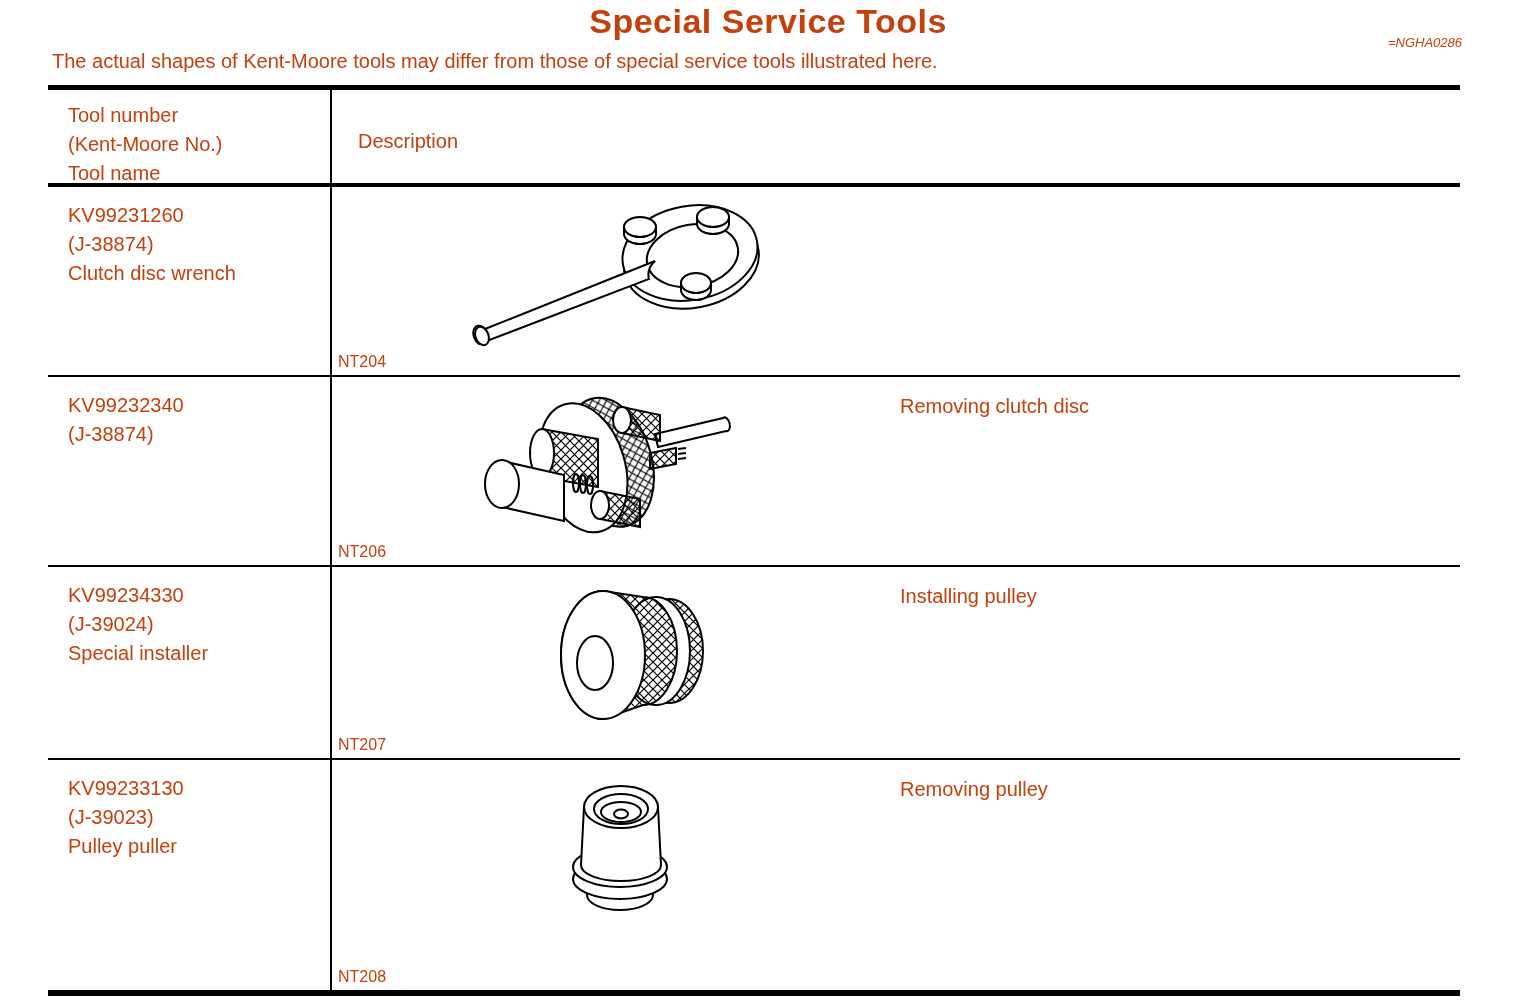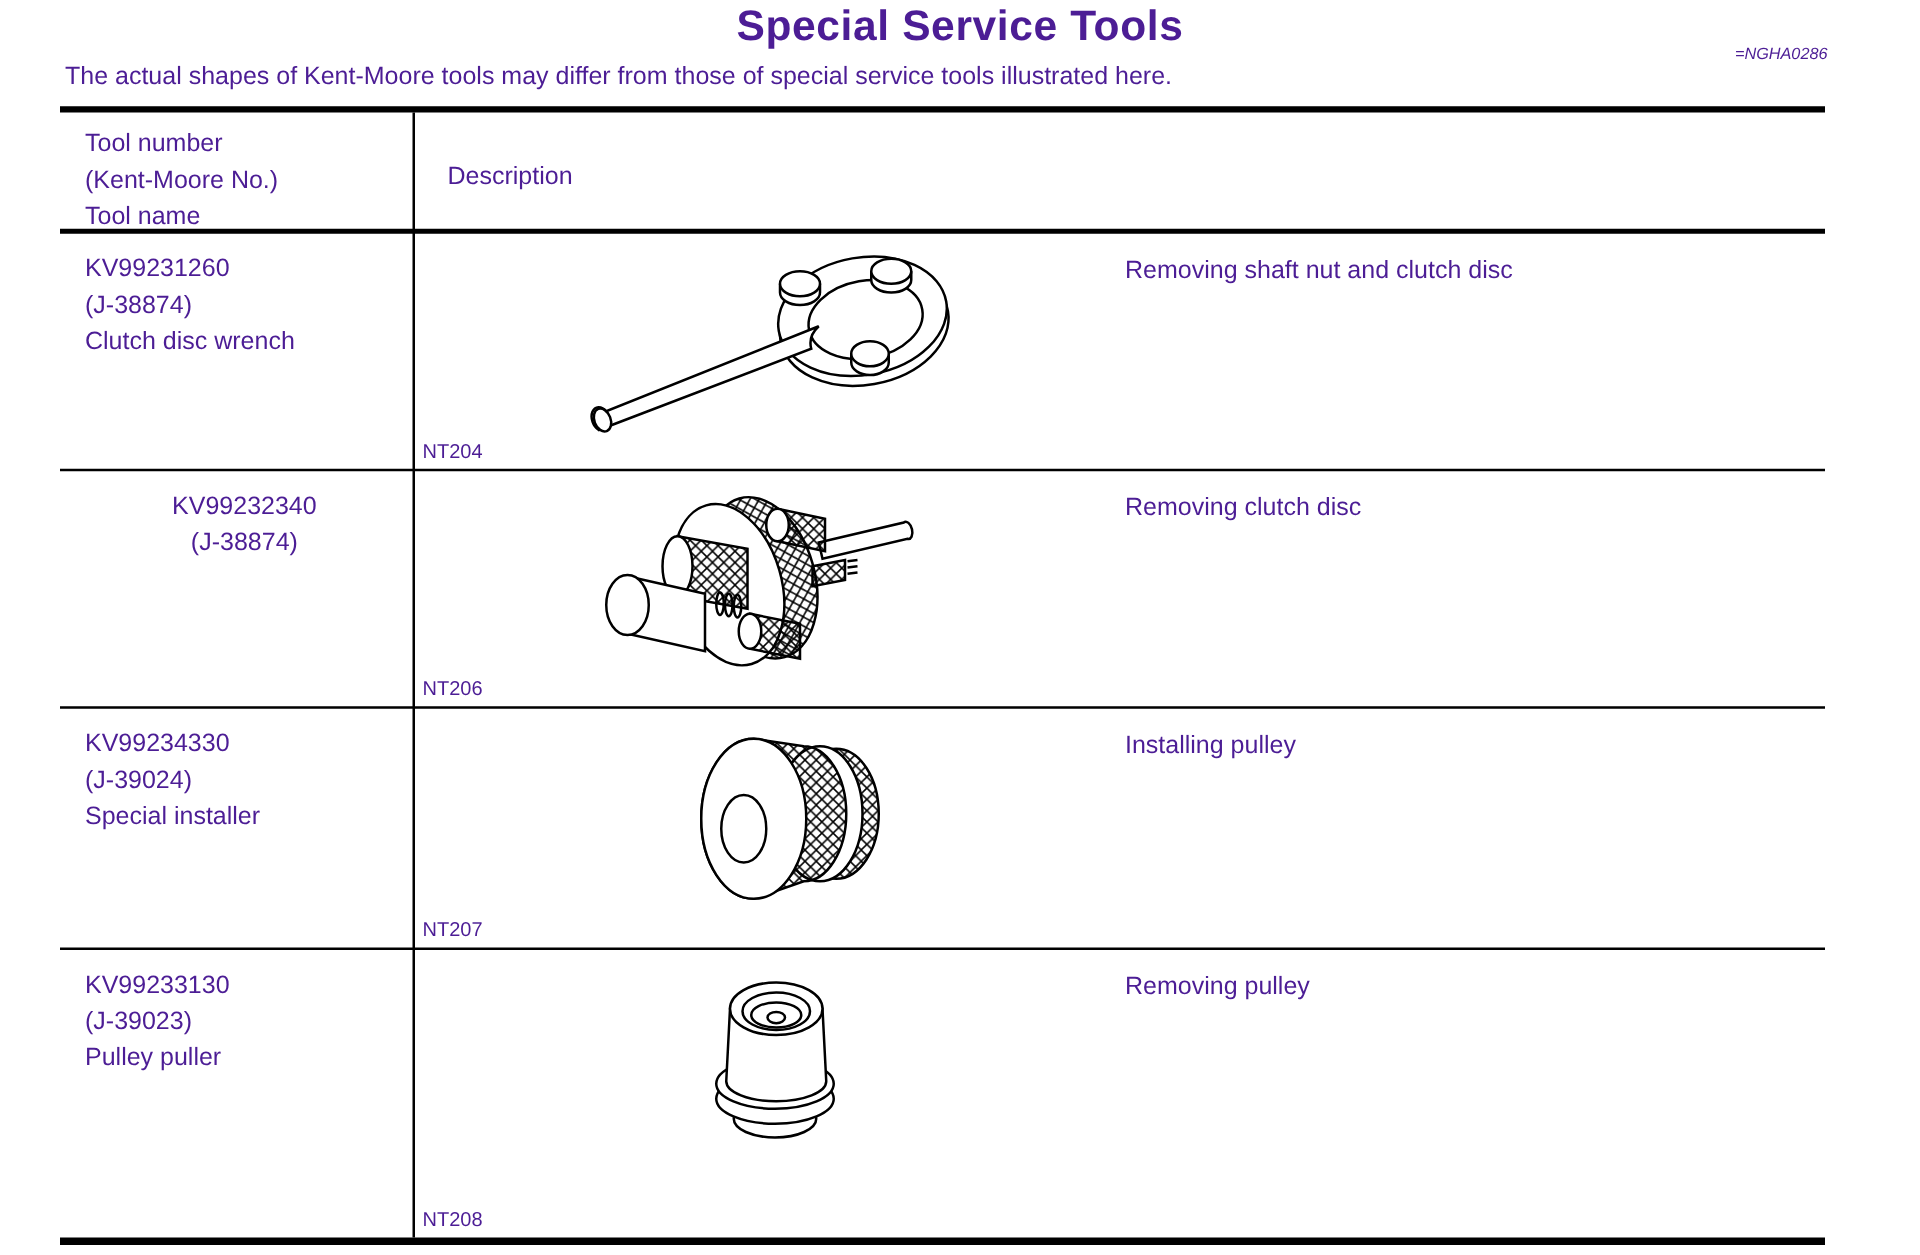--- a/index.html
+++ b/index.html
@@ -2,21 +2,21 @@
 <html><head>
 <meta charset="utf-8">
 <style>
   * { margin: 0; padding: 0; box-sizing: border-box; }
   html, body { background: #fff; }
   .page {
     position: relative;
     width: 1536px;
     height: 1004px;
     background: #fff;
-    color: #4c1d95;
+    color: #c2410c;
     font-family: "Liberation Sans", "DejaVu Sans", sans-serif;
     overflow: hidden;
   }
   .page-title {
     position: absolute;
     top: 2px; left: 0; width: 100%;
     text-align: center;
     font-size: 34px;
     font-weight: bold;
     letter-spacing: 0.5px;
@@ -131,24 +131,23 @@
           <g>
             <path class="ln" d="M226 88 v7 a15 10 0 0 0 30 0 v-7"></path>
             <ellipse class="ln" cx="241" cy="88" rx="15" ry="10"></ellipse>
           </g>
 
           <path class="ln" d="M200 66 L30 134 A7 10 -21 1 0 24 149 L194 84 A30 22 0 0 1 200 66 Z"></path>
           <ellipse class="ln" cx="27" cy="141" rx="6.5" ry="9.5" transform="rotate(-21 27 141)"></ellipse>
         </svg>
       </div>
       <div class="figure-id">NT204</div>
-      <div class="desc-cell">Removing shaft nut and clutch disc</div>
-    </div>
-
-    <div class="row" style="height:190px;text-align:center;">
+    </div>
+
+    <div class="row" style="height:190px;">
       <div class="tool-cell">
         <div>KV99232340</div>
         <div>(J-38874)</div>
       </div>
       <div class="illus" style="left:432px; top:10px;">
         <svg width="290" height="155" viewBox="0 0 290 155">
 
           <path class="ln" d="M175 47 L243 31 A4 7 -14 1 1 246 44 L178 60 Z"></path>
 
           <g transform="rotate(-16 120 78)">

